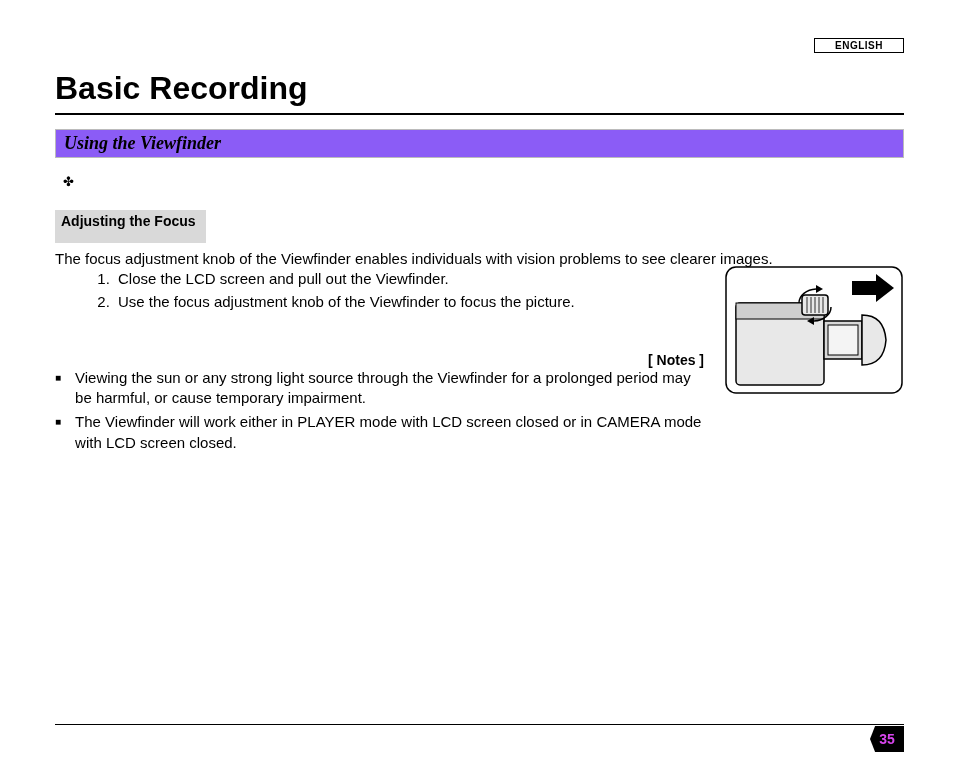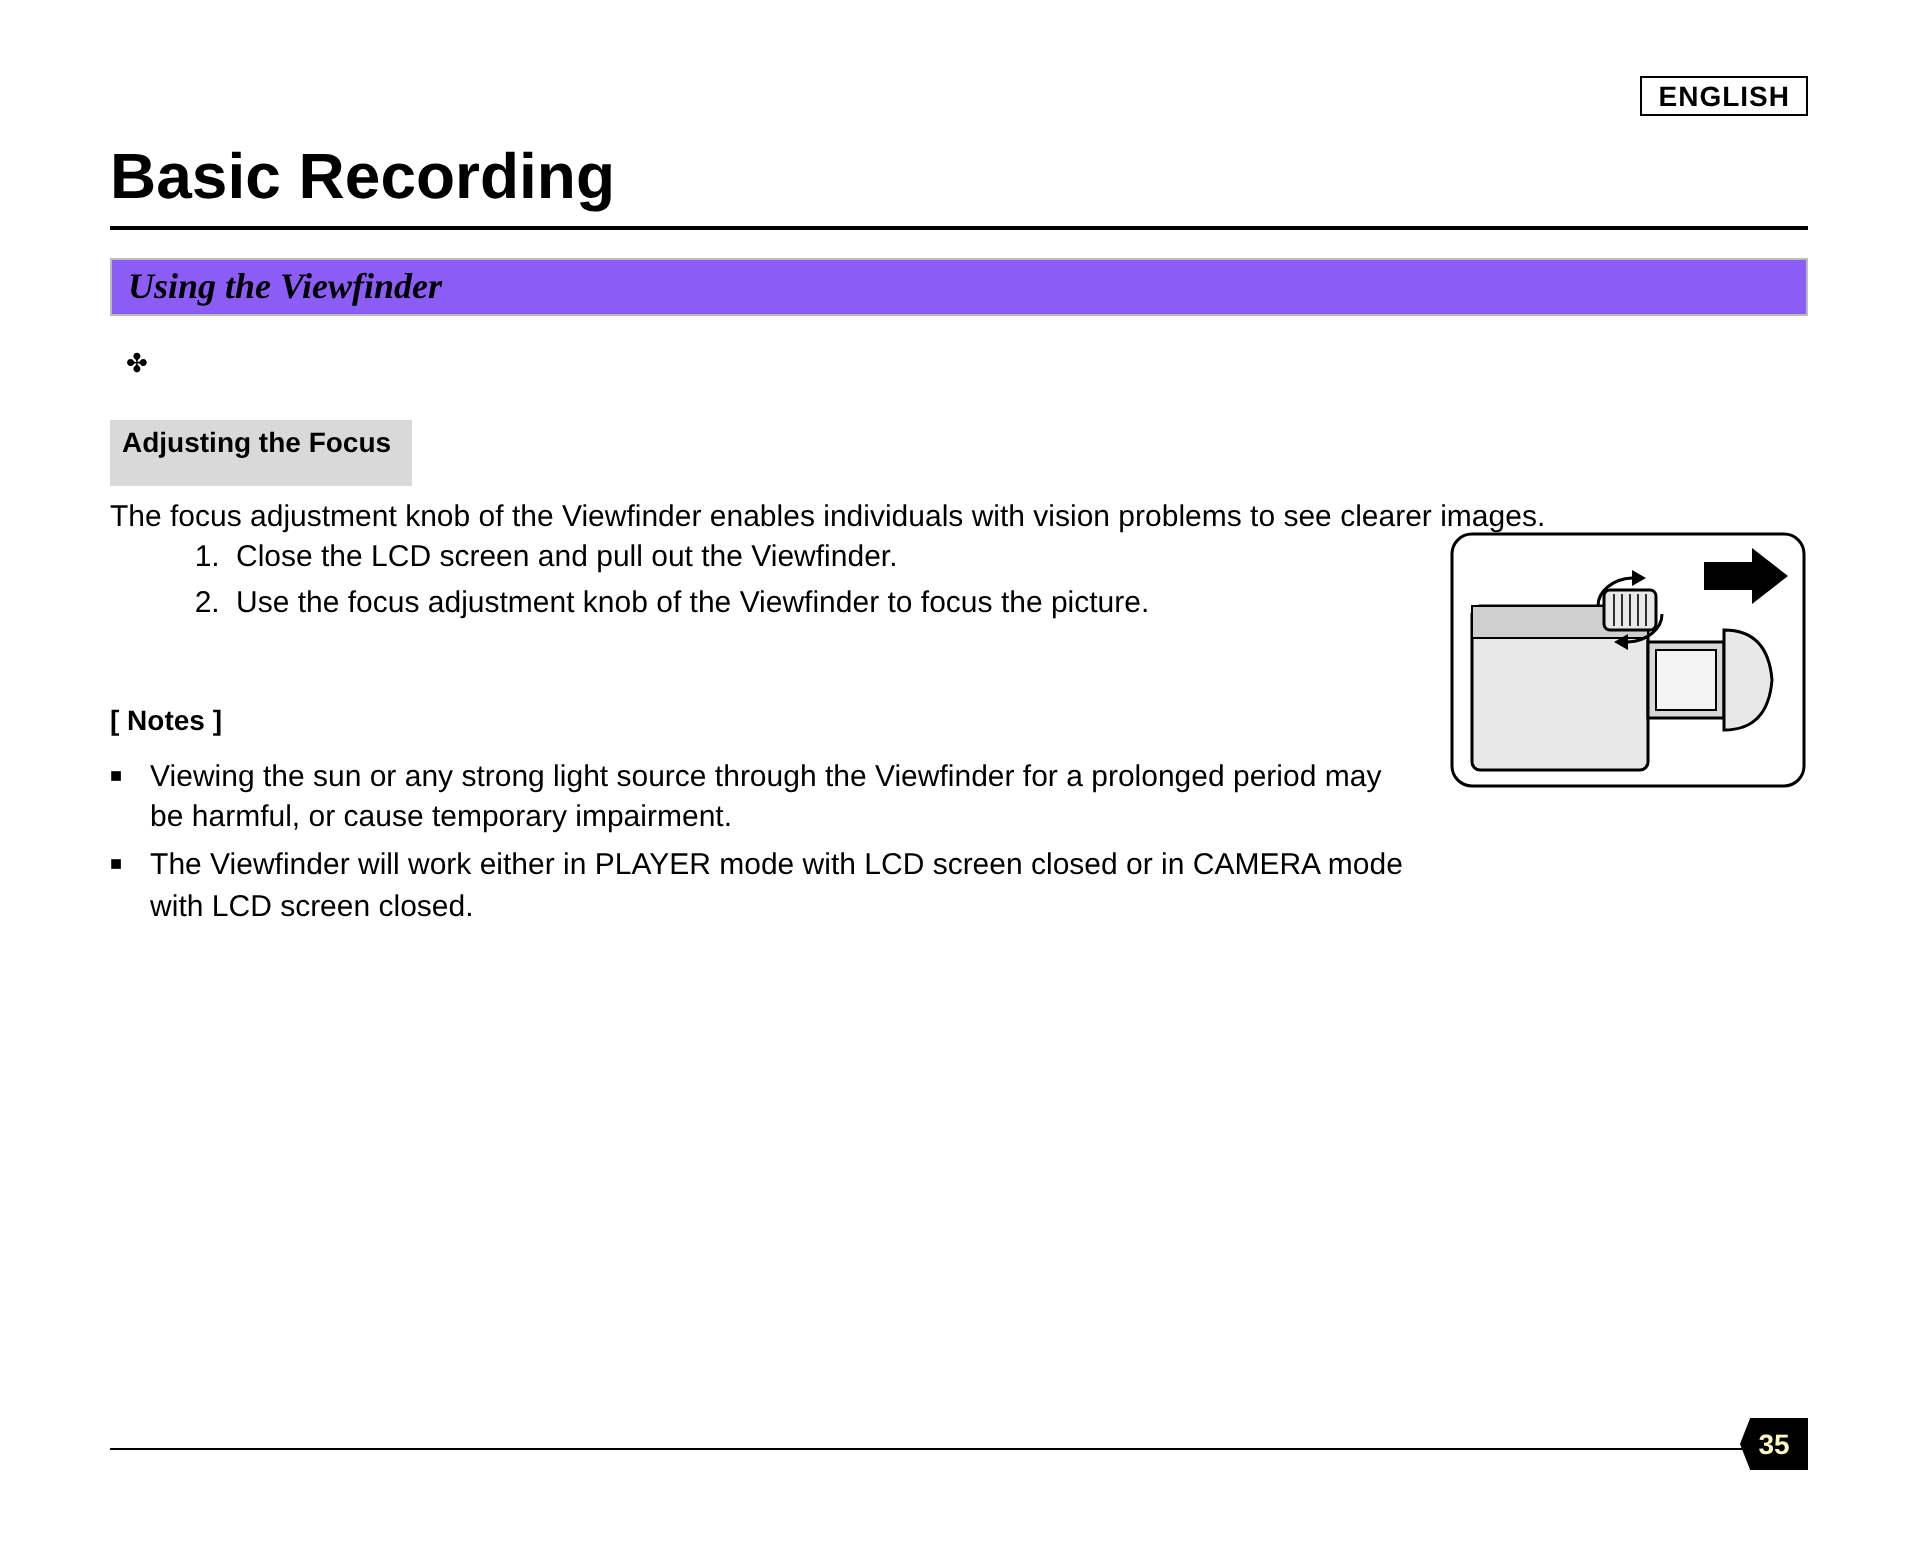--- a/index.html
+++ b/index.html
@@ -13,23 +13,23 @@
       background: #fff;
       font-family: Arial, Helvetica, sans-serif;
       position: relative;
       padding: 40px 50px 30px 55px;
     }
     .language-badge {
       position: absolute;
       top: 38px;
       right: 50px;
       border: 1.5px solid #000;
-      padding: 1px 8px;
-      font-weight: bold;
-      font-size: 14px;
+      padding: 1px 20px;
+      font-weight: bold;
+      font-size: 10px;
       letter-spacing: 0.5px;
       text-align: center;
     }
     .page-title {
       font-size: 32px;
       font-weight: bold;
       margin-top: 30px;
       margin-bottom: 6px;
     }
     .title-rule {
@@ -87,21 +87,22 @@
       margin-bottom: 40px;
     }
     .ol-steps li {
       margin-bottom: 2px;
       padding-left: 4px;
       margin-left: 37px;
     }
     .notes-label {
       font-weight: bold;
       font-size: 14px;
-      margin-bottom: 11px;
+      margin-bottom: 0;
+      text-align: right;
     }
     .notes-list {
       list-style: none;
       font-size: 15px;
       line-height: 1.35;
     }
     .notes-list li {
       display: flex;
       align-items: flex-start;
       gap: 14px;
@@ -112,26 +113,26 @@
       line-height: 20px;
     }
     .illustration {
       width: 180px;
       height: 130px;
       flex-shrink: 0;
       margin-top: -4px;
     }
     .page-number {
       position: absolute;
-      bottom: 44px;
+      bottom: 27px;
       right: 50px;
       width: 34px;
       height: 26px;
       background: #000;
-      color: #fef9c3;
+      color: #d946ef;
       font-weight: bold;
       font-size: 14px;
       display: flex;
       align-items: center;
       justify-content: center;
       clip-path: polygon(15% 0, 100% 0, 100% 100%, 15% 100%, 0 50%);
     }
     .bottom-rule {
       position: absolute;
       bottom: 54px;

